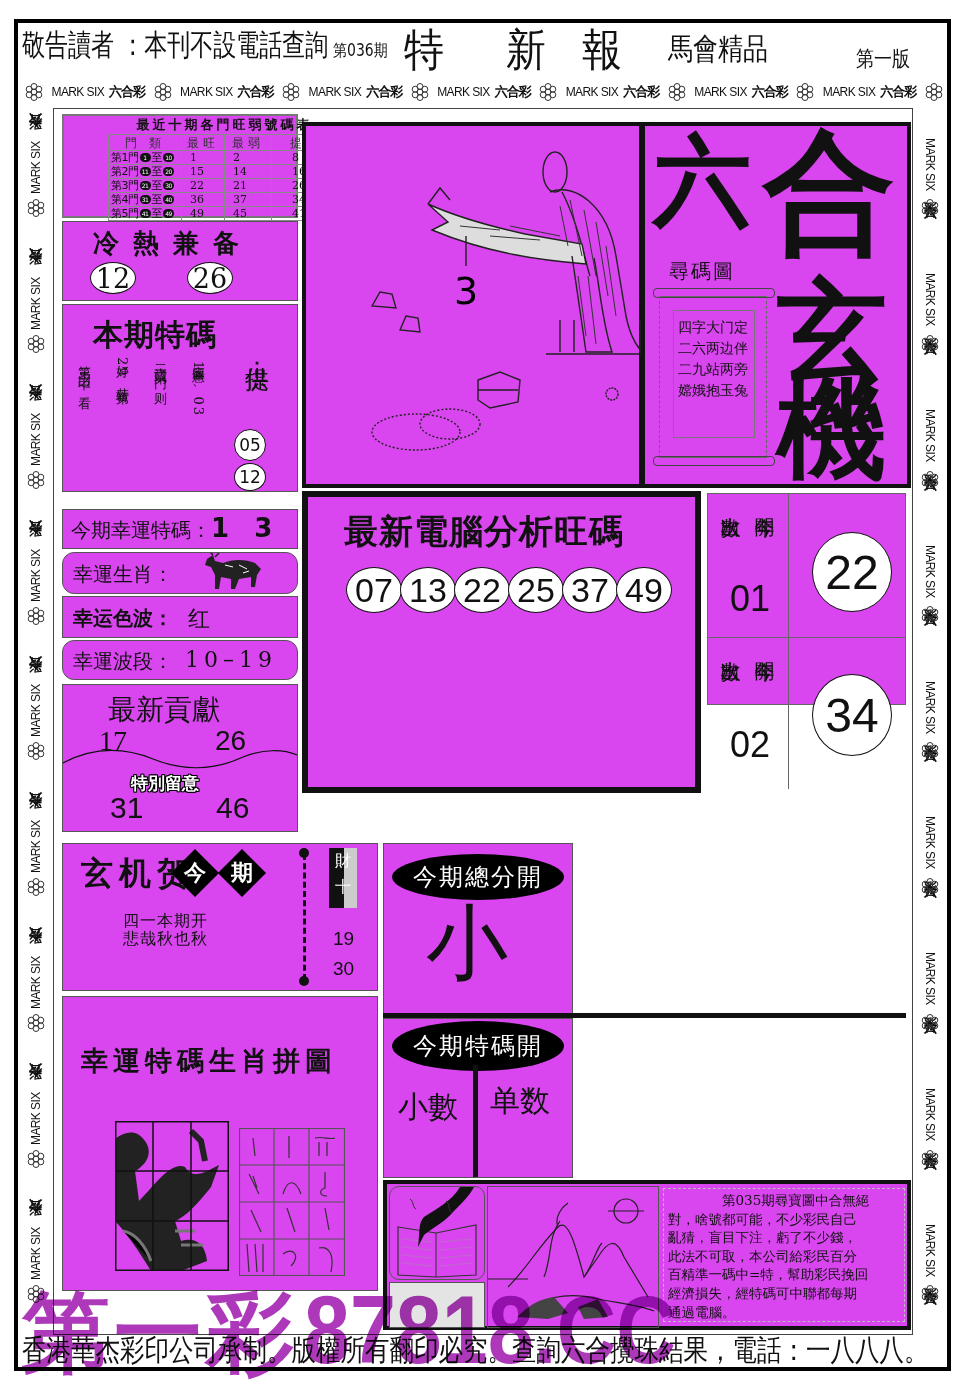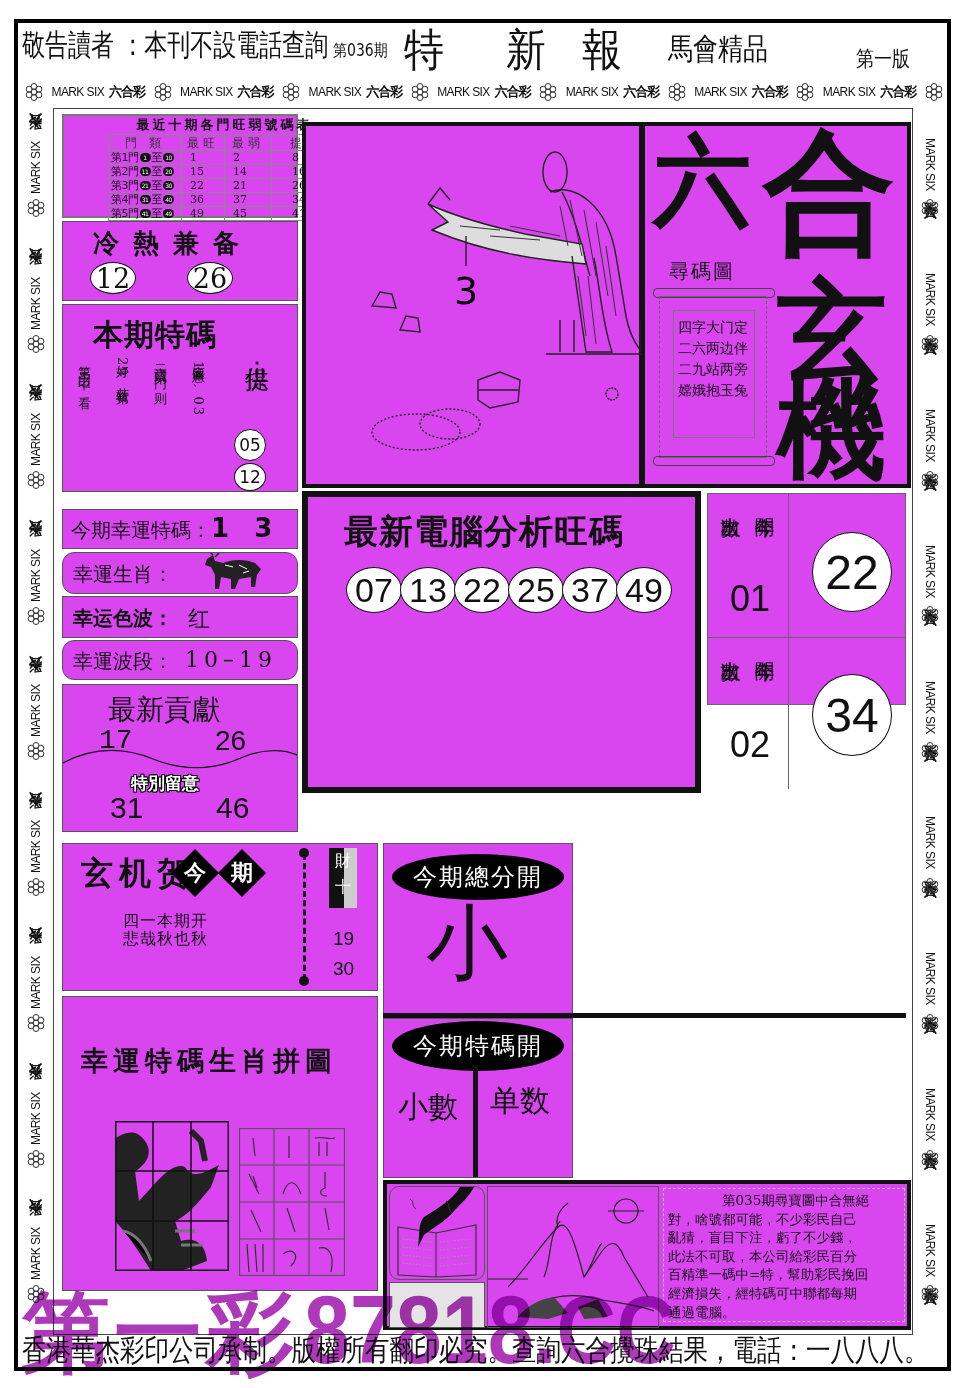--- a/index.html
+++ b/index.html
@@ -342,21 +342,21 @@
     <span class="abs" style="left:10px;top:8px;font-size:20px;font-weight:bold;white-space:nowrap;">幸运色波：</span>
     <span class="abs serif" style="left:125px;top:7px;font-size:22px;">红</span>
   </div>
   <div class="box" style="left:62px;top:640px;width:236px;height:40px;border-radius:12px;">
     <span class="abs" style="left:10px;top:7px;font-size:20px;white-space:nowrap;">幸運波段：</span>
     <span class="abs serif" style="left:122px;top:6px;font-size:22px;letter-spacing:5px;white-space:nowrap;">10–19</span>
   </div>
 
   <div class="box" style="left:62px;top:684px;width:236px;height:148px;">
     <div class="abs" style="left:45px;top:6px;font-size:28px;white-space:nowrap;">最新貢獻</div>
-    <div class="abs" style="left:36px;top:40px;font-size:28px;font-family:Liberation Mono, monospace;">17</div>
+    <div class="abs" style="left:36px;top:40px;font-size:28px;font-family:Liberation Serif, serif;">17</div>
     <div class="abs" style="left:152px;top:40px;font-size:28px;font-family:'Liberation Sans',sans-serif;">26</div>
     <svg class="abs" style="left:0;top:60px;" width="234" height="26" viewBox="0 0 234 26">
       <path d="M0 18 C30 2, 60 2, 90 14 C120 26, 150 26, 180 12 C200 4, 220 4, 234 10" fill="none" stroke="#111" stroke-width="1.2"></path>
     </svg>
     <div class="abs outlined" style="left:68px;top:87px;font-size:17px;white-space:nowrap;">特別留意</div>
     <div class="abs" style="left:47px;top:106px;font-size:30px;font-family:'Liberation Sans',sans-serif;">31</div>
     <div class="abs" style="left:153px;top:106px;font-size:30px;font-family:'Liberation Sans',sans-serif;">46</div>
   </div>
 
   <div class="box thick" style="left:302px;top:122px;width:341px;height:366px;">

